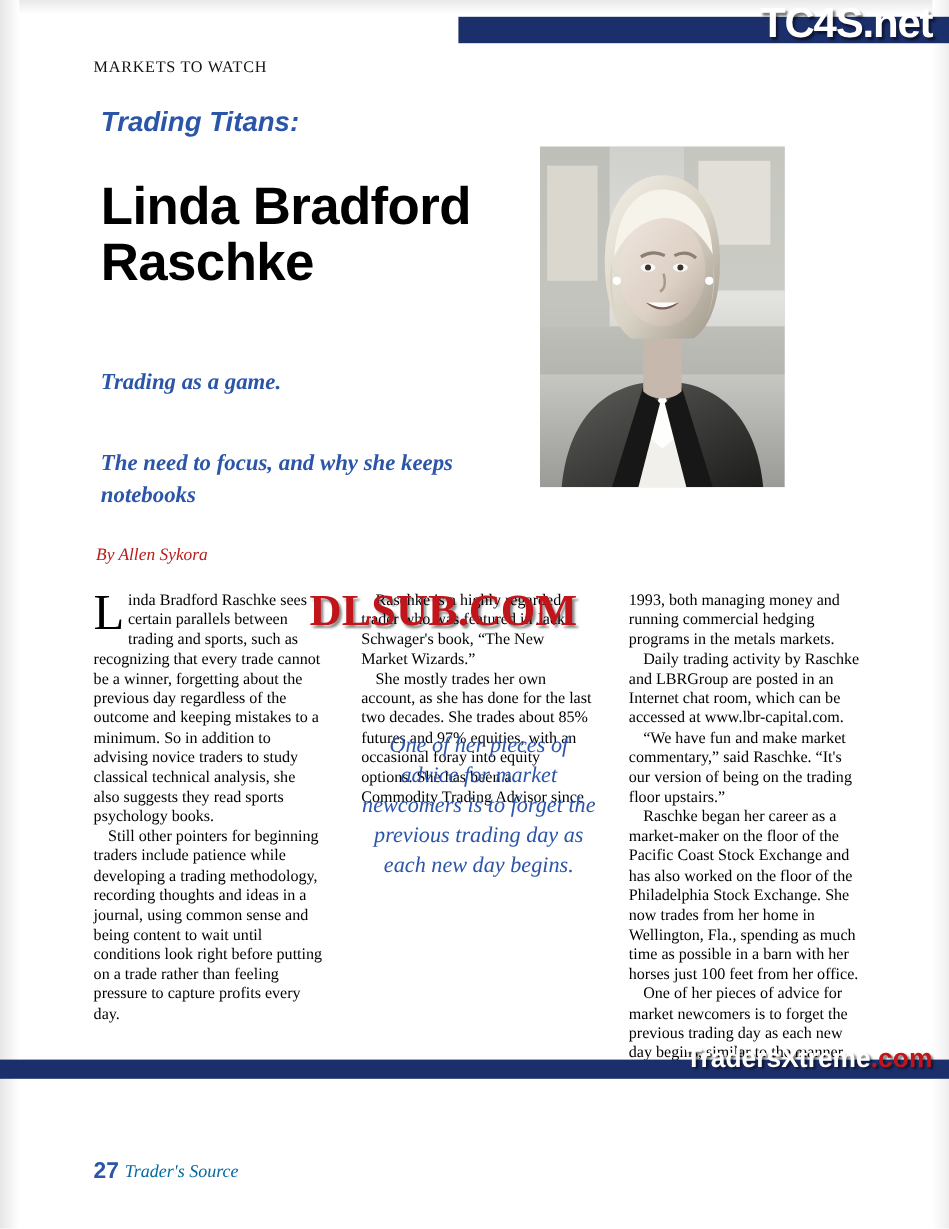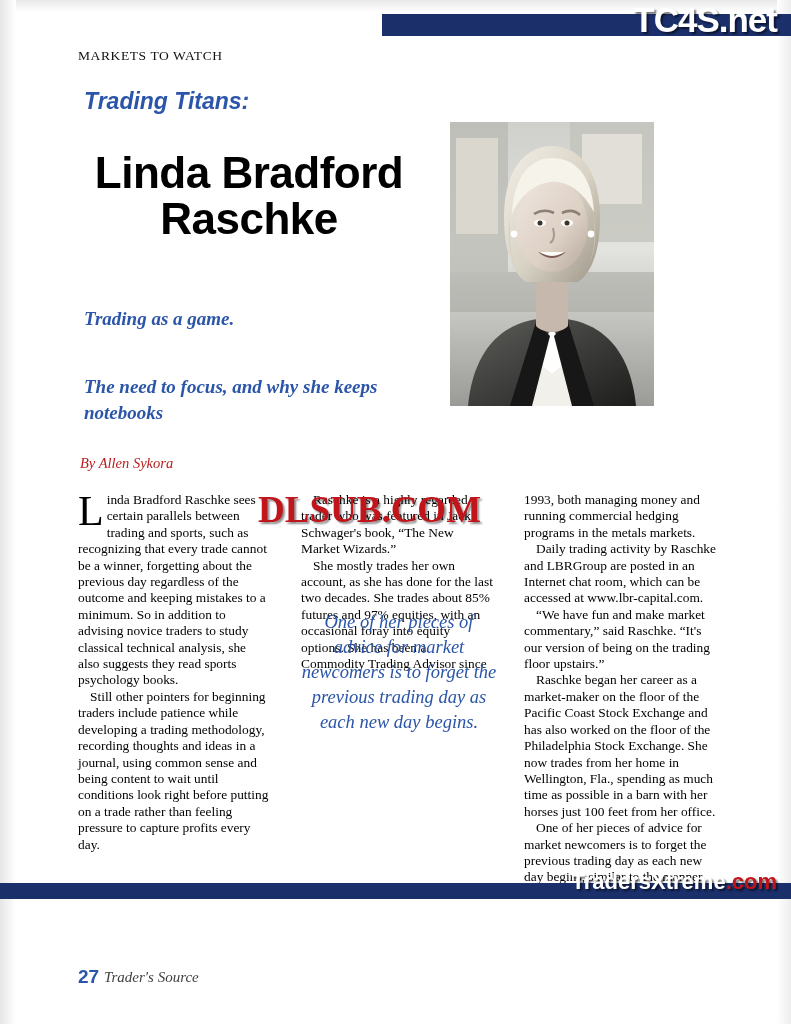--- a/index.html
+++ b/index.html
@@ -64,21 +64,20 @@
   .headline {
     position: absolute;
     left: 84px; top: 150px;
     width: 330px;
     font-family: "Liberation Sans", sans-serif;
     font-weight: bold;
     font-size: 44px;
     line-height: 46px;
     color: #000;
     letter-spacing: -0.5px;
-    text-align: center;
   }
   .deck1 {
     position: absolute;
     left: 84px; top: 308px;
     width: 330px;
     font-family: "Liberation Serif", serif;
     font-style: italic;
     font-weight: bold;
     font-size: 19px;
     color: #2b55a8;
@@ -167,21 +166,21 @@
     font-weight: bold;
     font-size: 19px;
     color: #2b55a8;
   }
   .folio-src {
     position: absolute;
     left: 104px; top: 969px;
     font-family: "Liberation Serif", serif;
     font-style: italic;
     font-size: 15px;
-    color: #404040;
+    color: #0369a1;
   }
   .footer-bar {
     position: absolute;
     left: 0; bottom: 0;
     width: 791px; height: 16px;
     background: #1b2f6b;
   }
   .footer-logo {
     position: absolute;
     right: 14px; bottom: 4px;

